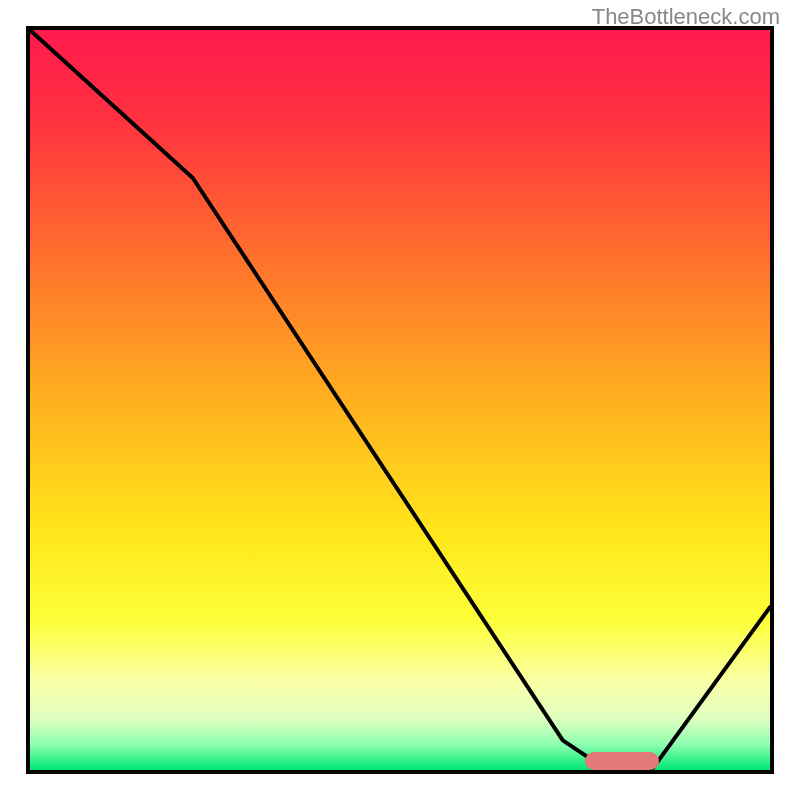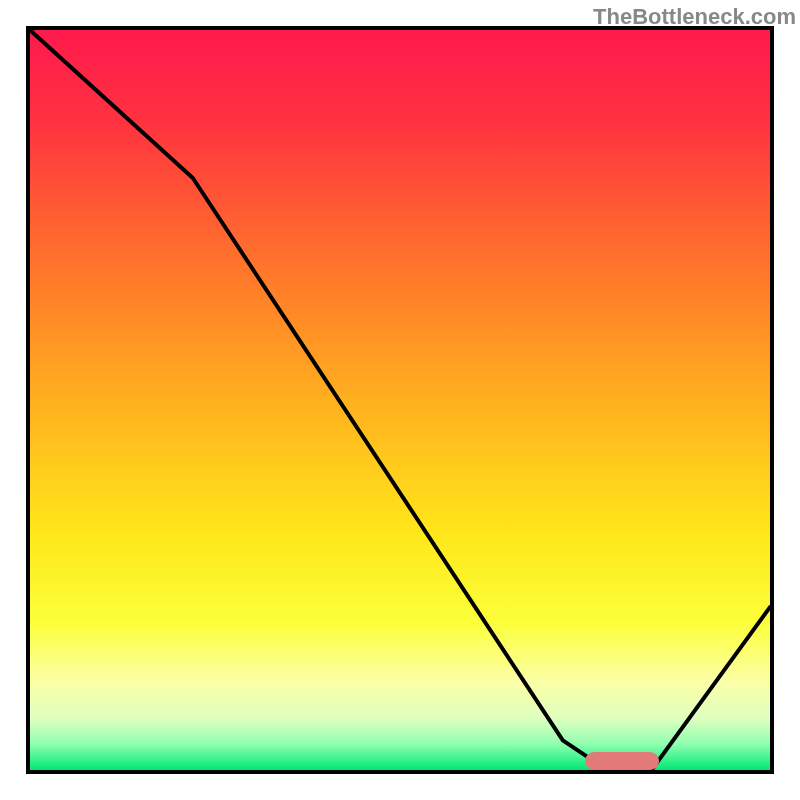--- a/index.html
+++ b/index.html
@@ -7,24 +7,24 @@
     padding: 0;
     width: 800px;
     height: 800px;
     background: #ffffff;
     font-family: Arial, Helvetica, sans-serif;
     position: relative;
   }
   .watermark {
     position: absolute;
     top: 4px;
-    right: 4px;
+    right: 20px;
     color: #888888;
     font-size: 22px;
-    font-weight: 700;
+    font-weight: 400;
     z-index: 10;
   }
   .chart-container {
     position: absolute;
     left: 26px;
     top: 26px;
     width: 748px;
     height: 748px;
     border: 4px solid #000000;
     box-sizing: border-box;

